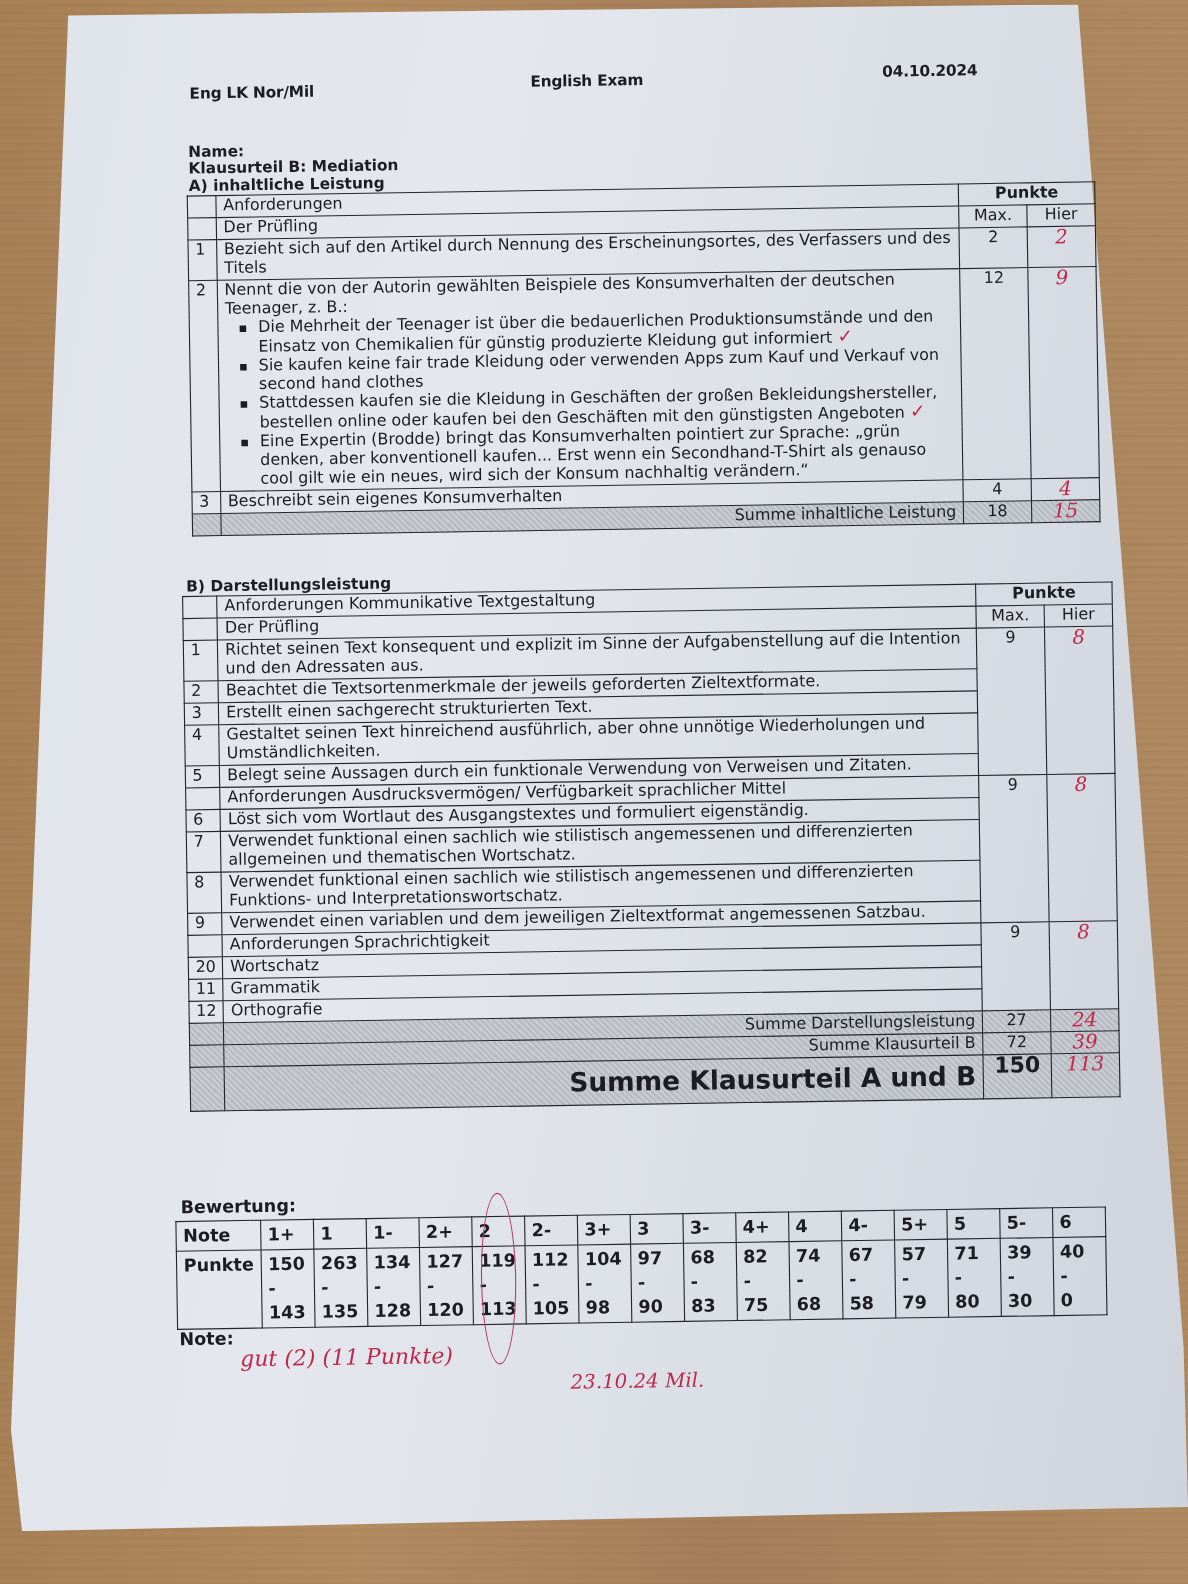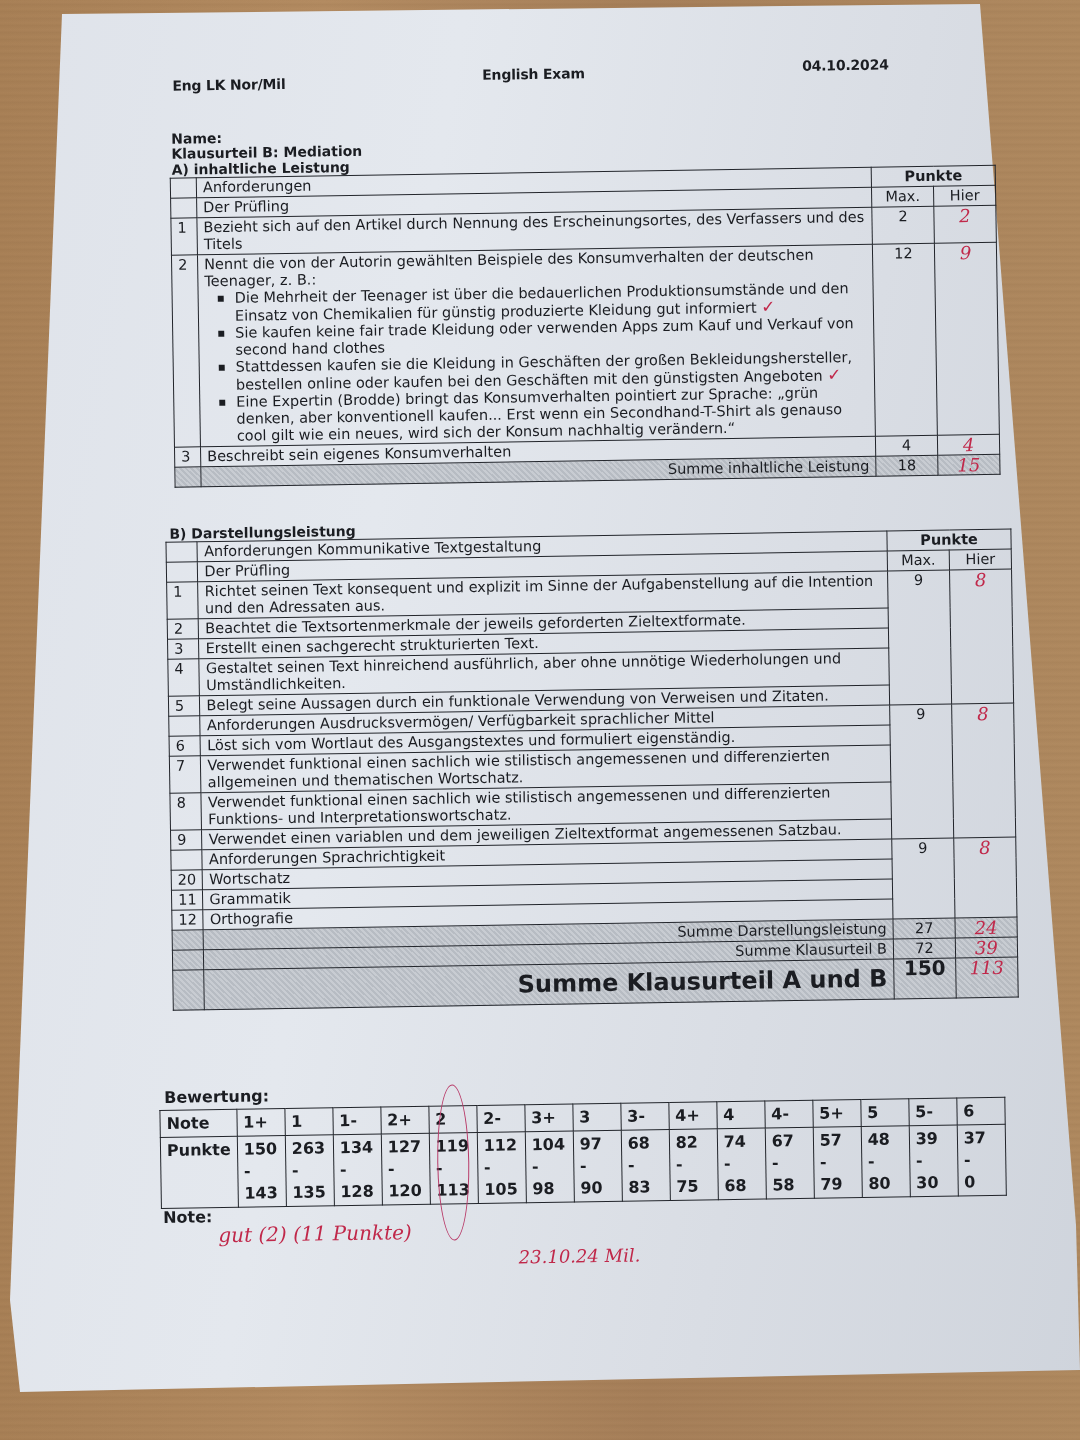--- a/index.html
+++ b/index.html
@@ -290,31 +290,31 @@
             <div>67</div>
             <div>-</div>
             <div>58</div>
           </td>
       <td>
             <div>57</div>
             <div>-</div>
             <div>79</div>
           </td>
       <td>
-            <div>48</div>
+            <div>71</div>
             <div>-</div>
             <div>80</div>
           </td>
       <td>
             <div>39</div>
             <div>-</div>
             <div>30</div>
           </td>
       <td>
-            <div>37</div>
+            <div>40</div>
             <div>-</div>
             <div>0</div>
           </td>
     </tr>
   </tbody>
     </table>
   <div class="circle"></div>
 
   <div class="meta" style="left:155px; top:1204px; font-size:16px;">Note:</div>
   <div class="handwritten" style="left:210px; top:1218px;">gut (2) (11 Punkte)</div>

